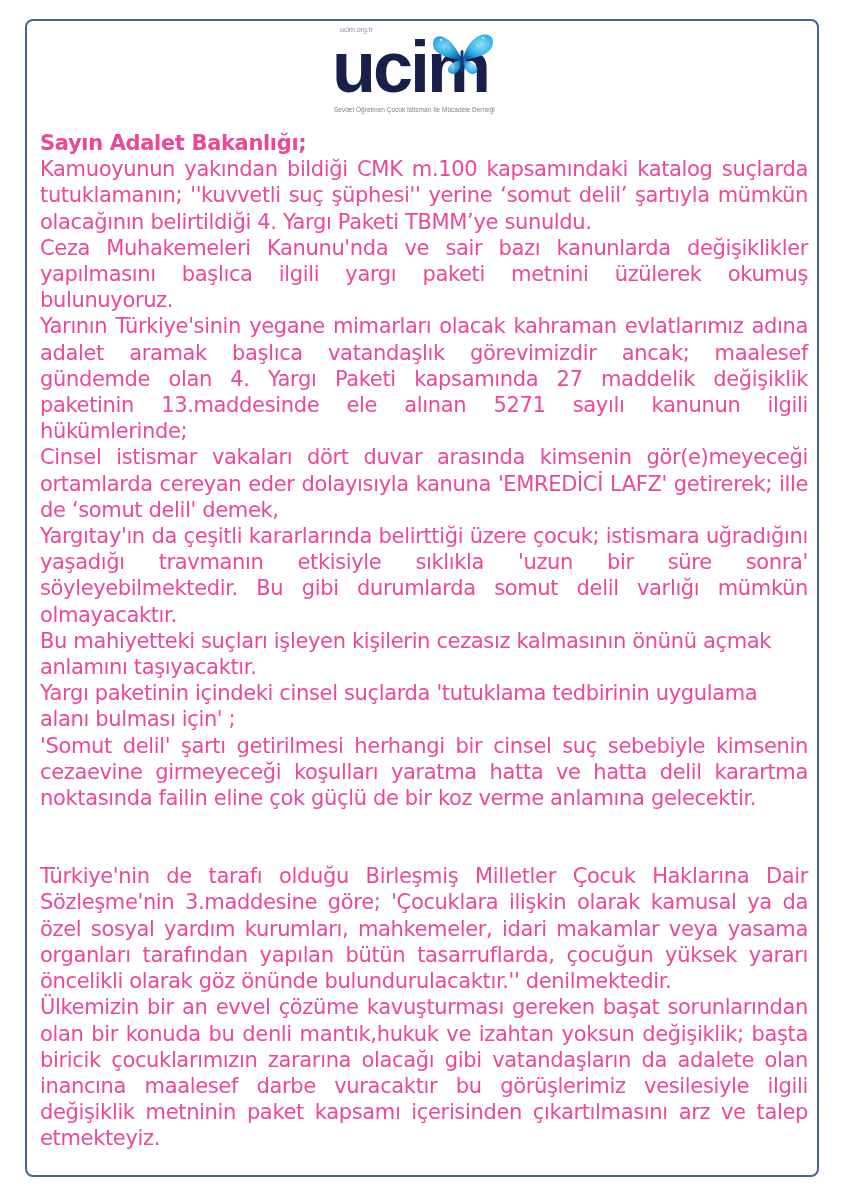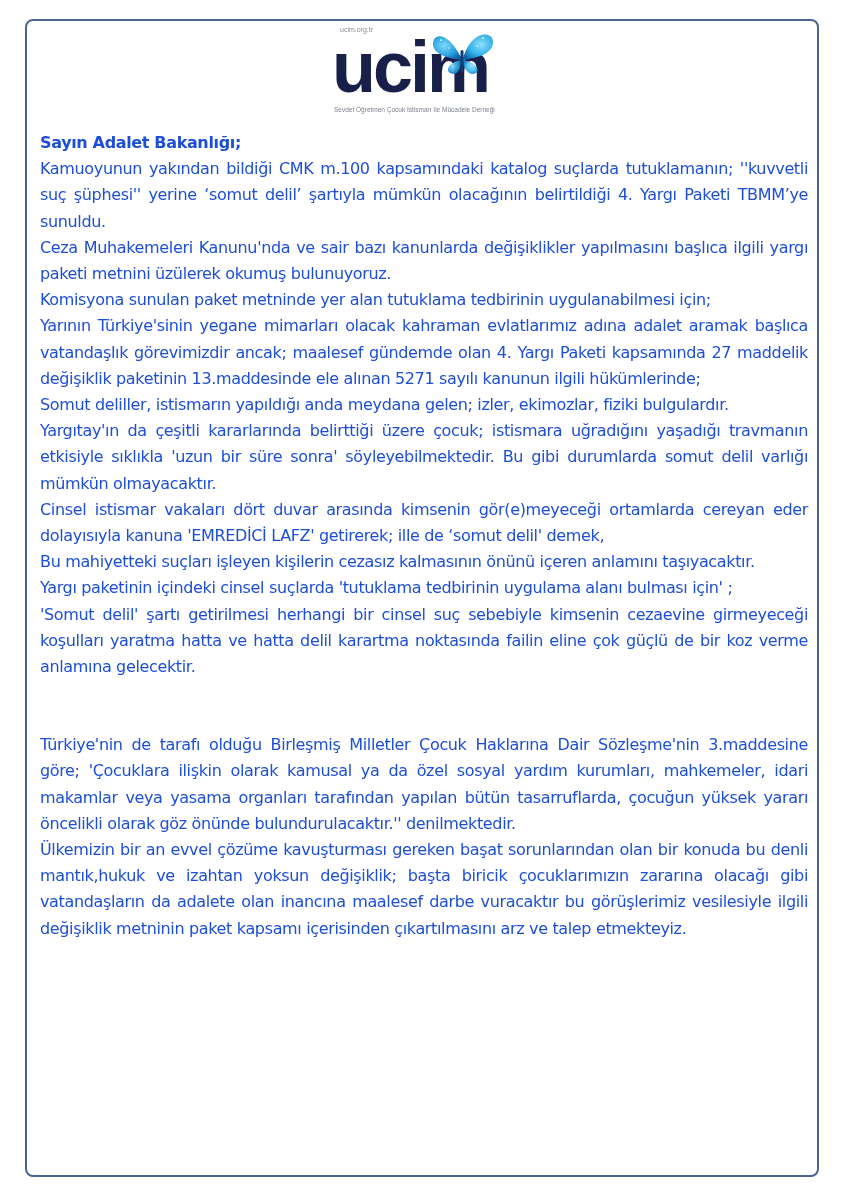--- a/index.html
+++ b/index.html
@@ -64,22 +64,22 @@
       font-size: 6.5px;
       color: #7d828c;
       white-space: nowrap;
       font-family: "Liberation Sans", sans-serif;
     }
     .content {
       position: absolute;
       left: 40px;
       top: 130px;
       width: 768px;
-      color: #1d4ed8;
-      font-size: 16px;
+      color: #ec4899;
+      font-size: 21px;
       line-height: 26.2px;
       font-family: "DejaVu Sans", sans-serif;
       letter-spacing: -0.35px;
     }
     .content p {
       margin: 0;
       text-align: justify;
     }
     .content p.last-left {
       text-align: left;
@@ -122,25 +122,23 @@
     <circle cx="22" cy="20" r="0.8" fill="#ffffff" opacity="0.7"></circle>
     <circle cx="50" cy="18" r="0.8" fill="#ffffff" opacity="0.7"></circle>
   </svg>
   <div class="logo-tagline">Sevdet Öğretmen Çocuk İstismarı İle Mücadele Derneği</div>
 </div>
 
 <div class="content">
   <p class="greeting last-left">Sayın Adalet Bakanlığı;</p>
   <p>Kamuoyunun yakından bildiği CMK m.100 kapsamındaki katalog suçlarda tutuklamanın; ''kuvvetli suç şüphesi'' yerine ‘somut delil’ şartıyla mümkün olacağının belirtildiği 4. Yargı Paketi TBMM’ye sunuldu.</p>
   <p>Ceza Muhakemeleri Kanunu'nda ve sair bazı kanunlarda değişiklikler yapılmasını başlıca ilgili yargı paketi metnini üzülerek okumuş bulunuyoruz.</p>
-  <p class="last-left">Komisyona sunulan paket metninde yer alan tutuklama tedbirinin uygulanabilmesi için;</p>
   <p>Yarının Türkiye'sinin yegane mimarları olacak kahraman evlatlarımız adına adalet aramak başlıca vatandaşlık görevimizdir ancak; maalesef gündemde olan 4. Yargı Paketi kapsamında 27 maddelik değişiklik paketinin 13.maddesinde ele alınan 5271 sayılı kanunun ilgili hükümlerinde;</p>
-  <p class="last-left">Somut deliller, istismarın yapıldığı anda meydana gelen; izler, ekimozlar, fiziki bulgulardır.</p>
+  <p>Cinsel istismar vakaları dört duvar arasında kimsenin gör(e)meyeceği ortamlarda cereyan eder dolayısıyla kanuna 'EMREDİCİ LAFZ' getirerek; ille de ‘somut delil' demek,</p>
   <p>Yargıtay'ın da çeşitli kararlarında belirttiği üzere çocuk; istismara uğradığını yaşadığı travmanın etkisiyle sıklıkla 'uzun bir süre sonra' söyleyebilmektedir. Bu gibi durumlarda somut delil varlığı mümkün olmayacaktır.</p>
-  <p>Cinsel istismar vakaları dört duvar arasında kimsenin gör(e)meyeceği ortamlarda cereyan eder dolayısıyla kanuna 'EMREDİCİ LAFZ' getirerek; ille de ‘somut delil' demek,</p>
-  <p class="last-left">Bu mahiyetteki suçları işleyen kişilerin cezasız kalmasının önünü içeren anlamını taşıyacaktır.</p>
+  <p class="last-left">Bu mahiyetteki suçları işleyen kişilerin cezasız kalmasının önünü açmak anlamını taşıyacaktır.</p>
   <p class="last-left">Yargı paketinin içindeki cinsel suçlarda 'tutuklama tedbirinin uygulama alanı bulması için' ;</p>
   <p>'Somut delil' şartı getirilmesi herhangi bir cinsel suç sebebiyle kimsenin cezaevine girmeyeceği koşulları yaratma hatta ve hatta delil karartma noktasında failin eline çok güçlü de bir koz verme anlamına gelecektir.</p>
   <div class="gap"></div>
   <div class="gap"></div>
   <p>Türkiye'nin de tarafı olduğu Birleşmiş Milletler Çocuk Haklarına Dair Sözleşme'nin 3.maddesine göre; 'Çocuklara ilişkin olarak kamusal ya da özel sosyal yardım kurumları, mahkemeler, idari makamlar veya yasama organları tarafından yapılan bütün tasarruflarda, çocuğun yüksek yararı öncelikli olarak göz önünde bulundurulacaktır.'' denilmektedir.</p>
   <p>Ülkemizin bir an evvel çözüme kavuşturması gereken başat sorunlarından olan bir konuda bu denli mantık,hukuk ve izahtan yoksun değişiklik; başta biricik çocuklarımızın zararına olacağı gibi vatandaşların da adalete olan inancına maalesef darbe vuracaktır bu görüşlerimiz vesilesiyle ilgili değişiklik metninin paket kapsamı içerisinden çıkartılmasını arz ve talep etmekteyiz.</p>
 </div>
 
 </body></html>

